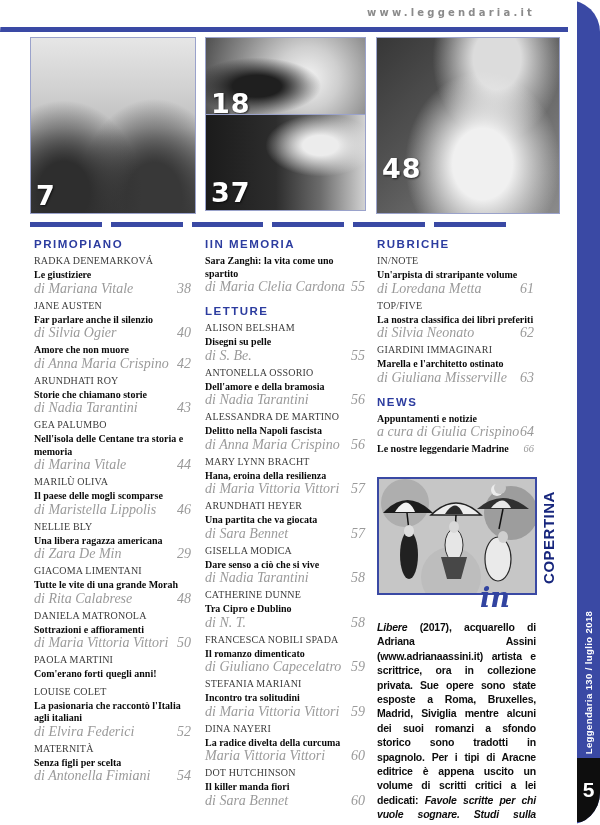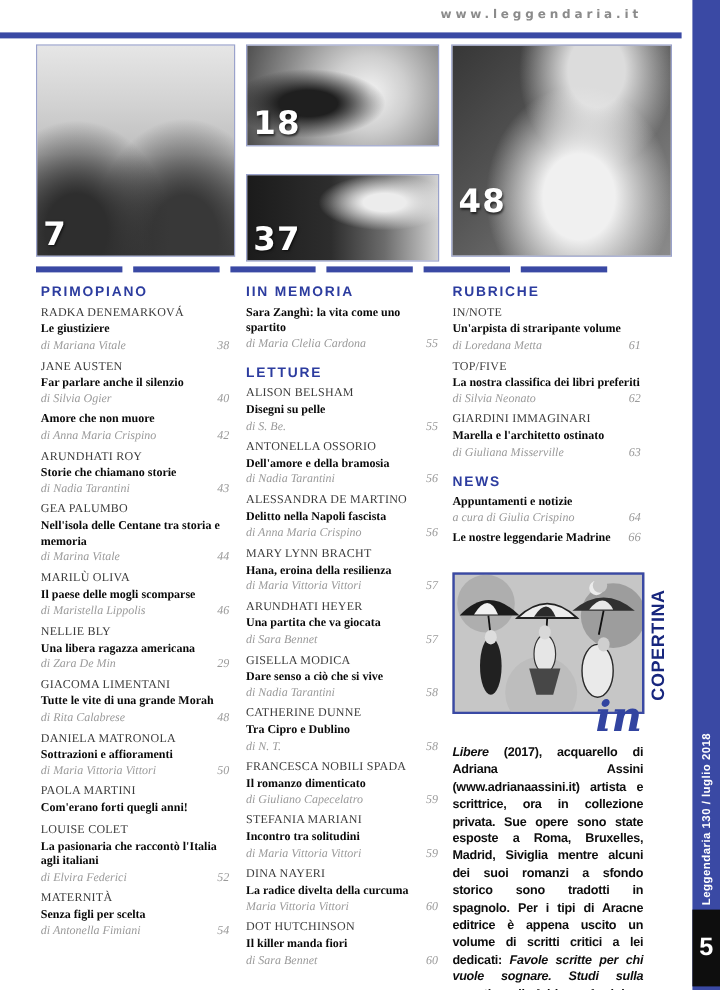--- a/index.html
+++ b/index.html
@@ -1,18 +1,18 @@
 <!DOCTYPE html>
 <html><head>
 <meta charset="utf-8">
 <style>
   html,body { margin:0; padding:0; background:#fff; }
   .page {
     position:relative; width:600px; height:825px; background:#ffffff;
-    font-family:"Liberation Serif", serif; overflow:hidden;
+    font-family:"Liberation Serif", serif; overflow:hidden;border-radius:32px;
   }
 
   
   .url {
     position:absolute; top:7px; right:65px;
     font-family:"DejaVu Sans", sans-serif; font-weight:bold;
     font-size:10px; letter-spacing:3.2px; color:#8b8b8b;
   }
   .top-line { position:absolute; top:27px; left:0; width:568px; height:5px; background:#3a49a4; }
 
@@ -42,21 +42,21 @@
       radial-gradient(ellipse at 75% 92%, #383838 0 16%, transparent 44%),
       linear-gradient(180deg, #e6e6e6 0%, #d2d2d2 28%, #bdbdbd 52%, #7a7a7a 76%, #454545 100%);
   }
   .photo-18 {
     left:205px; top:37px; width:161px; height:85px;
     background:
       radial-gradient(ellipse at 32% 58%, #1f1f1f 0 16%, transparent 42%),
       radial-gradient(circle at 64% 48%, #f4f4f4 0%, #cfcfcf 28%, #8e8e8e 62%, #4d4d4d 100%);
   }
   .photo-37 {
-    left:205px; top:145px; width:161px; height:73px;
+    left:205px; top:114px; width:161px; height:97px;
     background:
       radial-gradient(ellipse at 72% 32%, #ececec 0 11%, transparent 34%),
       linear-gradient(90deg, #1b1b1b 0%, #2d2d2d 44%, #6c6c6c 72%, #d2d2d2 100%);
   }
   .photo-48 {
     left:376px; top:37px; width:184px; height:177px;
     background:
       radial-gradient(ellipse at 58% 72%, #f0f0f0 0 20%, transparent 52%),
       radial-gradient(ellipse at 66% 12%, #dcdcdc 0 14%, transparent 38%),
       linear-gradient(135deg, #373737 0%, #555555 42%, #8b8b8b 100%);
@@ -84,44 +84,44 @@
     font-size:11.5px; letter-spacing:1.5px; color:#2c3c9f; margin-bottom:5px;
   }
   .entry { margin-top:5px; }
   .entry-name {
     font-size:10px; line-height:12px; color:#3b3b3b;
     letter-spacing:0.2px; margin-bottom:2px;
   }
   .entry-title { font-weight:bold; font-size:10px; line-height:12.5px; color:#0a0a0a; }
   .entry-meta {
     display:flex; justify-content:space-between;
-    font-style:italic; font-size:10px; line-height:13px; color:#9a9a9a;
+    font-style:italic; font-size:14px; line-height:13px; color:#9a9a9a;
   }
   .entry-title-row { display:flex; justify-content:space-between; align-items:baseline; }
   .entry-title-row .entry-page { font-style:italic; font-size:10.5px; color:#9a9a9a; }
 
   
   .cover {
     position:absolute; left:377px; top:477px; width:160px; height:118px;
     border:2px solid #3a49a4; box-sizing:border-box; background:#c6c6c6;
   }
   .cover svg { display:block; width:100%; height:100%; }
   .copertina-label {
     position:absolute; left:536px; top:477px; width:24px; height:120px;
     display:flex; align-items:center; justify-content:center;
   }
   .copertina-label span {
     transform:rotate(-90deg); white-space:nowrap;
     font-family:"Liberation Sans", sans-serif; font-weight:bold;
     font-size:15px; letter-spacing:0.5px; color:#17267d;
   }
   .in-label {
-    position:absolute; left:455px; top:584px; width:80px; text-align:right;
+    position:absolute; left:455px; top:584px; width:80px; text-align:center;
     font-family:"DejaVu Serif", serif; font-style:italic; font-weight:bold;
-    font-size:35px; line-height:28px; color:#3244a0;
+    font-size:27px; line-height:28px; color:#3244a0;
   }
   .cover-caption {
     position:absolute; left:377px; top:620px; width:159px;
     font-family:"Liberation Sans", sans-serif; font-weight:bold;
     font-size:10.5px; line-height:14.4px; letter-spacing:-0.2px;
     color:#0d0d0d; text-align:justify;
   }
   .cap-i { font-style:italic; }
 </style>
 </head>

